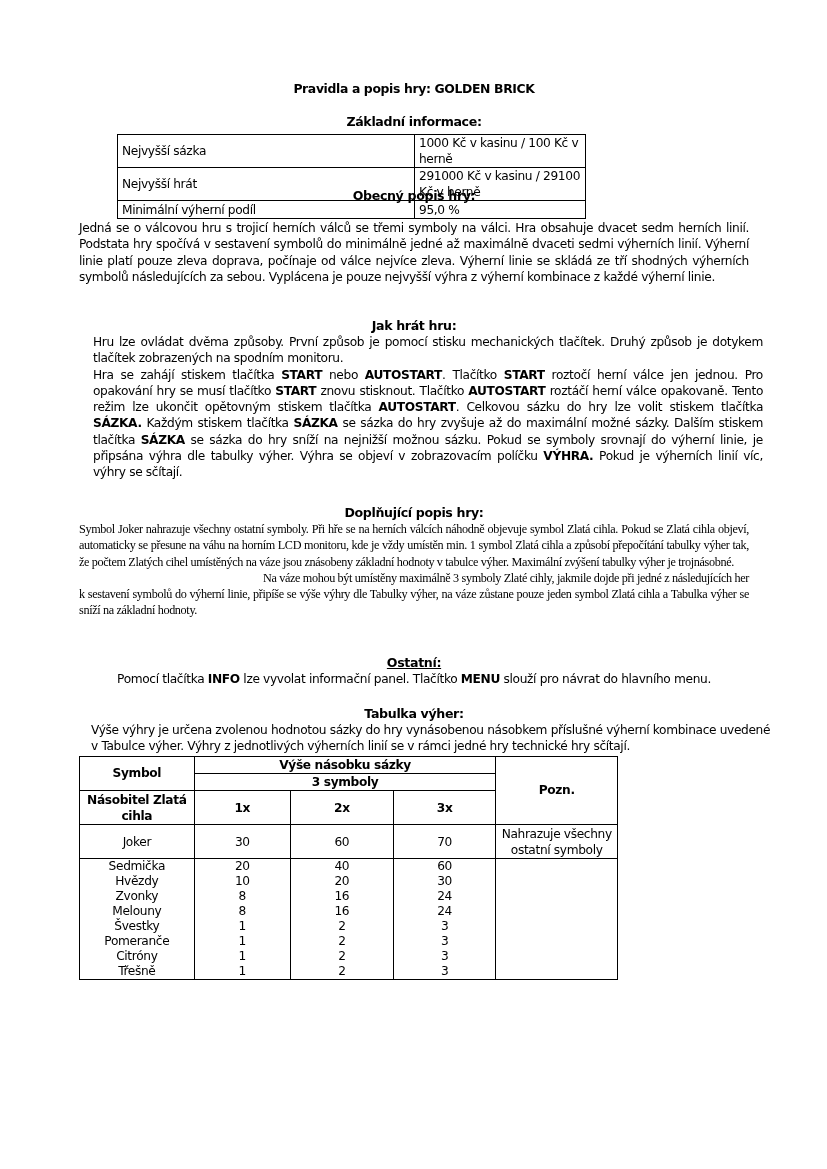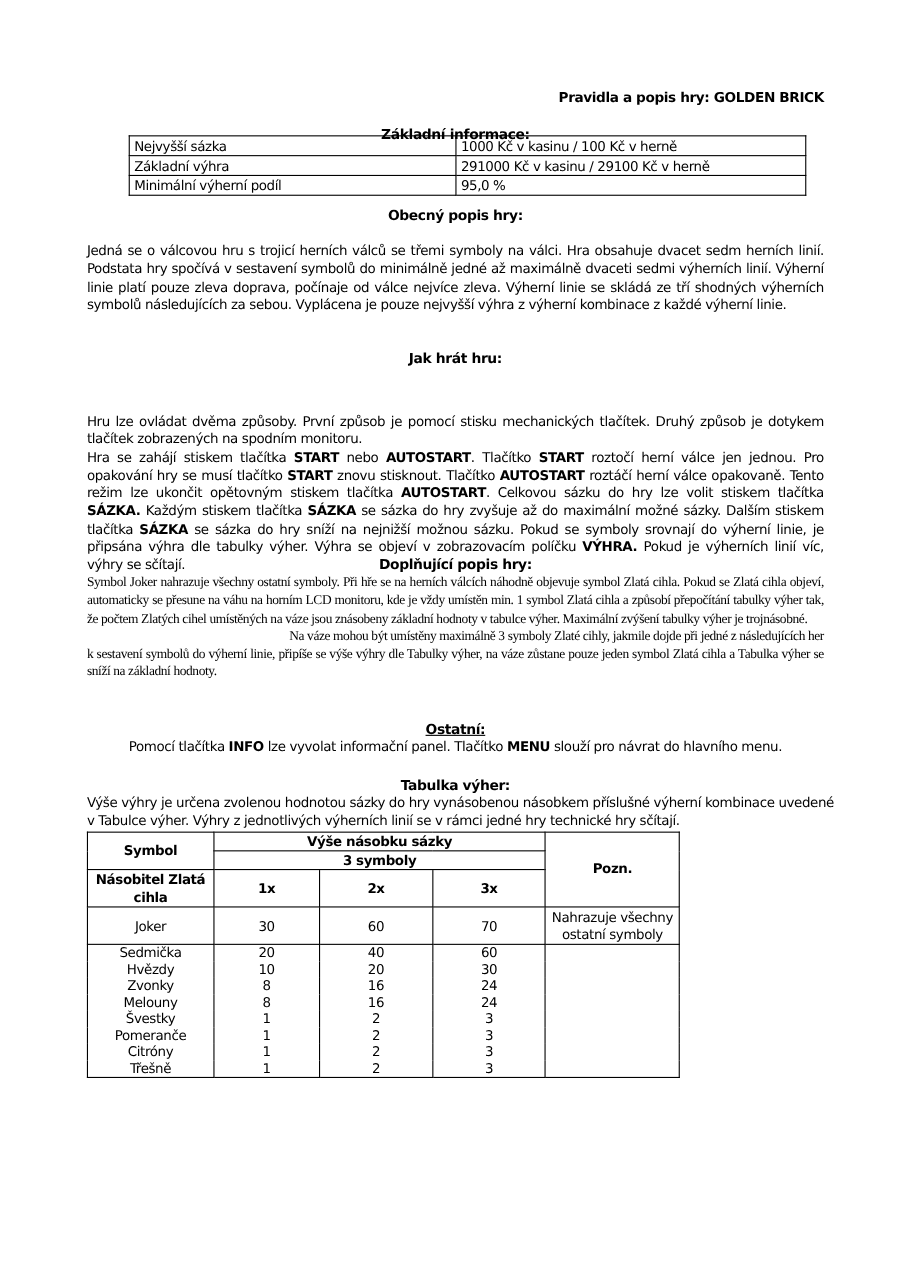--- a/index.html
+++ b/index.html
@@ -12,82 +12,82 @@
   .heading { position: absolute; left: 0; width: 670px; text-align: center; font-weight: bold; font-size: 12.6px; line-height: 16px; }
   .para { position: absolute; left: 0; width: 670px; line-height: 16.3px; text-align: justify; }
   .para p { margin: 0; }
   .para.nojust p { text-align: left; }
   .para.center p { text-align: center; }
   b { font-weight: bold; }
 
   table { border-collapse: collapse; position: absolute; }
   td { border: 1.3px solid #000; padding: 0 0 0 4px; line-height: 16px; vertical-align: middle; }
 
-  .info-table { left: 117px; top: 123px; width: 616px; }
+  .info-table { left: 117px; top: 134px; width: 469px; }
   .info-table td { height: 17px; }
   .info-table td.k { width: 292px; }
 
   .pay-table { left: 79px; top: 756px; width: 539px; }
   .pay-table td { text-align: center; padding: 0; height: 15px; line-height: 15px; }
   .pay-table td.h { font-weight: bold; }
   .pay-table tr.hdr1 td { height: 16px; }
   .pay-table tr.hdr2 td { height: 16px; }
   .pay-table tr.hdr3 td { height: 33px; line-height: 16px; }
   .pay-table tr.joker td { height: 33px; line-height: 16px; }
   .pay-table tr.body td { border-top: none; border-bottom: none; }
   .pay-table tr.body.last td { border-bottom: 1.3px solid #000; }
 </style>
 </head>
 <body>
 
-<div class="title" style="left:79px;width:670px;text-align:right;">Pravidla a popis hry: GOLDEN BRICK</div>
+<div class="title" style="left:79px;width:670px;">Pravidla a popis hry: GOLDEN BRICK</div>
 
 <div class="heading" style="left:79px;top:114px;">Základní informace:</div>
 <table class="info-table">
   <tbody>
       <tr>
     <td class="k">Nejvyšší sázka</td>
     <td>1000 Kč v kasinu / 100 Kč v herně</td>
   </tr>
   <tr>
-    <td class="k">Základní výhra</td>
+    <td class="k">Nejvyšší hrát</td>
     <td>291000 Kč v kasinu / 29100 Kč v herně</td>
   </tr>
   <tr>
     <td class="k">Minimální výherní podíl</td>
     <td>95,0 %</td>
   </tr>
 </tbody>
   </table>
 
 <div class="heading" style="left:79px;top:188px;">Obecný popis hry:</div>
 <div class="para" style="left:79px;top:220px;">
   <p>Jedná se o válcovou hru s trojicí herních válců se třemi symboly na válci. Hra obsahuje dvacet sedm herních linií. Podstata hry spočívá v sestavení symbolů do minimálně jedné až maximálně dvaceti sedmi výherních linií. Výherní linie platí pouze zleva doprava, počínaje od válce nejvíce zleva. Výherní linie se skládá ze tří shodných výherních symbolů následujících za sebou. Vyplácena je pouze nejvyšší výhra z výherní kombinace z každé výherní linie.</p>
 </div>
 
 <div class="heading" style="left:79px;top:318px;">Jak hrát hru:</div>
-<div class="para" style="left:79px;top:334px;margin-top:41px;">
+<div class="para" style="left:93px;top:334px;">
   <p>Hru lze ovládat dvěma způsoby. První způsob je pomocí stisku mechanických tlačítek. Druhý způsob je dotykem tlačítek zobrazených na spodním monitoru.</p>
   <p id="htp-p2"><span>Hra se zahájí stiskem tlačítka </span><b>START</b><span> nebo </span><b>AUTOSTART</b><span>. Tlačítko </span><b>START</b><span> roztočí herní válce jen jednou. Pro opakování hry se musí tlačítko </span><b>START</b><span> znovu stisknout. Tlačítko </span><b>AUTOSTART</b><span> roztáčí herní válce opakovaně. Tento režim lze ukončit opětovným stiskem tlačítka </span><b>AUTOSTART</b><span>. Celkovou sázku do hry lze volit stiskem tlačítka </span><b>SÁZKA.</b><span> Každým stiskem tlačítka </span><b>SÁZKA</b><span> se sázka do hry zvyšuje až do maximální možné sázky. Dalším stiskem tlačítka </span><b>SÁZKA</b><span> se sázka do hry sníží na nejnižší možnou sázku. Pokud se symboly srovnají do výherní linie, je připsána výhra dle tabulky výher. Výhra se objeví v zobrazovacím políčku </span><b>VÝHRA.</b><span> Pokud je výherních linií víc, výhry se sčítají.</span></p>
 </div>
 
 <div class="heading" style="left:79px;top:505px;">Doplňující popis hry:</div>
 <div class="para" style="left:79px;top:521px;font-family:Liberation Serif, serif;">
   <p>Symbol Joker nahrazuje všechny ostatní symboly. Při hře se na herních válcích náhodně objevuje symbol Zlatá cihla. Pokud se Zlatá cihla objeví, automaticky se přesune na váhu na horním LCD monitoru, kde je vždy umístěn min. 1 symbol Zlatá cihla a způsobí přepočítání tabulky výher tak, že počtem Zlatých cihel umístěných na váze jsou znásobeny základní hodnoty v tabulce výher. Maximální zvýšení tabulky výher je trojnásobné.</p>
   <p style="text-align:right">Na váze mohou být umístěny maximálně 3 symboly Zlaté cihly, jakmile dojde při jedné z následujících her</p>
   <p>k sestavení symbolů do výherní linie, připíše se výše výhry dle Tabulky výher, na váze zůstane pouze jeden symbol Zlatá cihla a Tabulka výher se sníží na základní hodnoty.</p>
 </div>
 
 <div class="heading" style="left:79px;top:655px;text-decoration:underline;">Ostatní:</div>
 <div class="para center" style="left:79px;top:671px;">
   <p id="other-p"><span>Pomocí tlačítka </span><b>INFO</b><span> lze vyvolat informační panel. Tlačítko </span><b>MENU</b><span> slouží pro návrat do hlavního menu.</span></p>
 </div>
 
 <div class="heading" style="left:79px;top:706px;">Tabulka výher:</div>
-<div class="para nojust" style="left:79px;top:722px;width:680px;">
+<div class="para nojust" style="left:91px;top:722px;width:680px;">
   <p>Výše výhry je určena zvolenou hodnotou sázky do hry vynásobenou násobkem příslušné výherní kombinace uvedené v Tabulce výher. Výhry z jednotlivých výherních linií se v rámci jedné hry technické hry sčítají.</p>
 </div>
 
 <table class="pay-table">
   <colgroup>
     <col style="width:134px">
       <col style="width:127px">
       <col style="width:136px">
       <col style="width:136px">
       <col style="width:146px">

